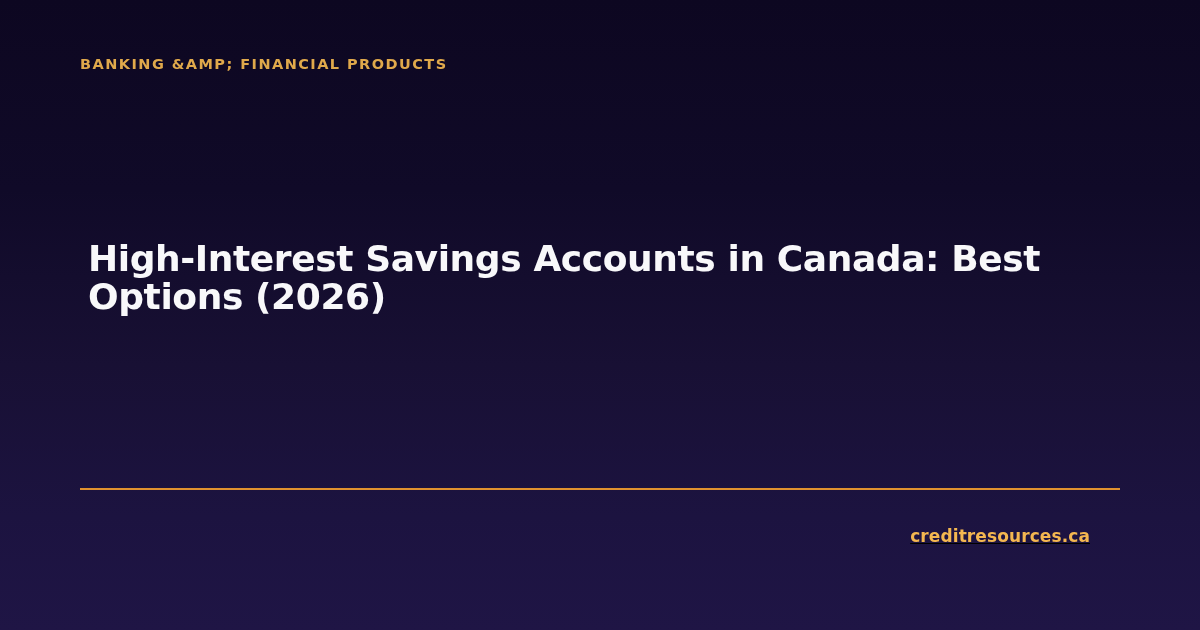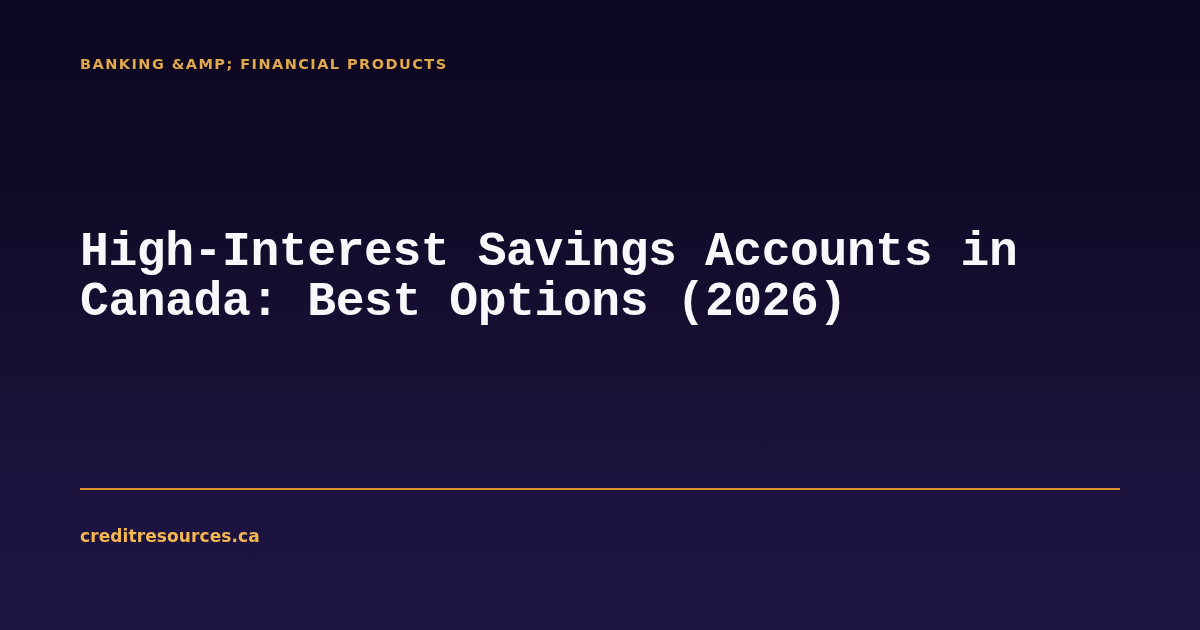--- a/index.html
+++ b/index.html
@@ -38,45 +38,45 @@
 
   .headline-wrap {
     flex: 1 1 auto;
     display: flex;
     flex-direction: column;
     justify-content: center;
     margin-top: -6px;
   }
 
   .headline {
-    margin: 0;
+    margin: 8px;
     color: #f8f8fa;
-    font-size: 48px;
+    font-size: 36px;
     font-weight: 700;
     line-height: 1.04;
     letter-spacing: -0.4px;
     max-width: 1010px;
-    font-family: Liberation Mono, monospace;
   }
 
   .divider {
     height: 2px;
     width: 1040px;
     background: #e0922f;
     margin: 0;
     border: 0;
     flex: 0 0 auto;
   }
 
   .footer {
     flex: 0 0 auto;
     display: flex;
-    justify-content: flex-start;
+    justify-content: flex-end;
     align-items: center;
     height: 92px;
+    text-decoration: underline;
   }
 
   .site-name {
     color: #f4b750;
     font-size: 17px;
     font-weight: 700;
     letter-spacing: 0.1px;
     line-height: 1.2;
     margin-right: 30px;
   }

